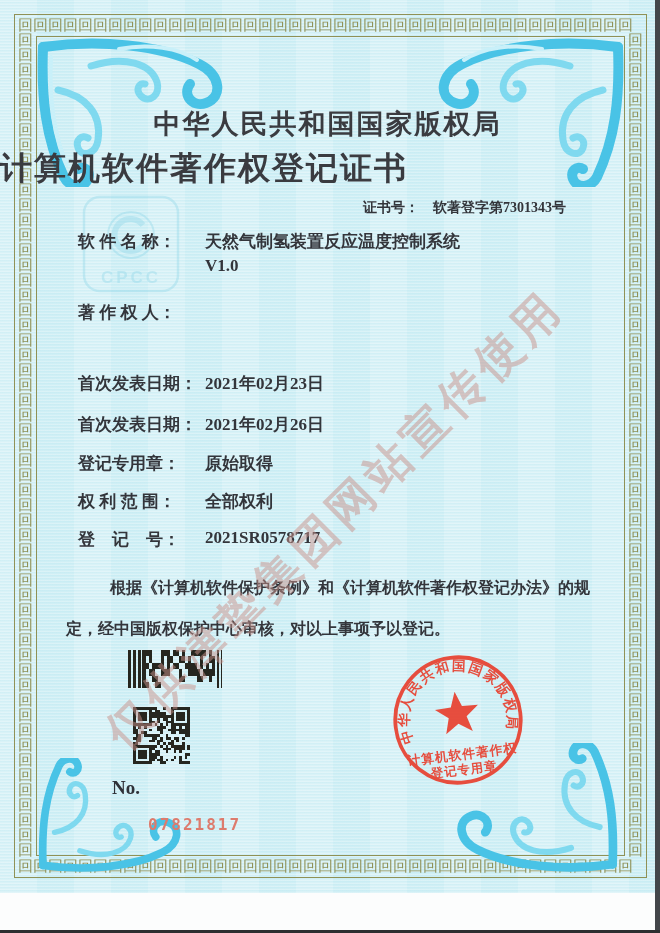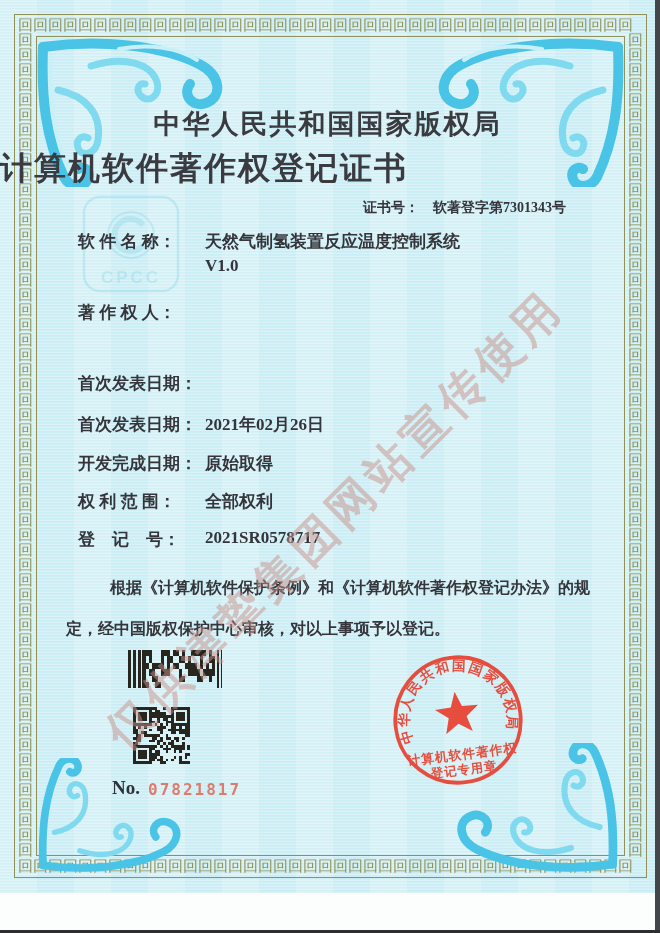--- a/index.html
+++ b/index.html
@@ -55,21 +55,21 @@
   .bc-bars { display:flex; height:100%; }
   .bc-bars span { height:100%; }
   .bc-mat { flex:1; display:flex; flex-wrap:wrap; align-content:flex-start; }
   .bc-mat span { width:3px; height:6.4px; }
   .on  { background:#26261f; }
   .qr { position:absolute; left:133px; top:707px; width:57px; height:57px; display:grid;
         grid-template-columns:repeat(21,1fr); grid-template-rows:repeat(21,1fr); z-index:3; }
 
   
   .serial-prefix { left:112px; top:777px; font-size:19px; color:#2f3138; }
-  .serial-number { left:148px; top:780px; font-size:16px; letter-spacing:2px; color:#dd7b6d;
+  .serial-number { left:148px; top:815px; font-size:16px; letter-spacing:2px; color:#dd7b6d;
                    font-family:"DejaVu Sans Mono",monospace; font-weight:bold; }
   .issue-date { left:394px; top:780px; font-size:18px; letter-spacing:1px; color:#2e3036; }
 
   
   .seal { position:absolute; left:382px; top:644px; width:152px; height:152px; z-index:4; opacity:.92; }
 
   
   .watermark { position:absolute; left:335px; top:520px; transform:translate(-50%,-50%) rotate(-45deg);
                font-size:46px; font-weight:bold; letter-spacing:6px; white-space:nowrap;
                color:#c9938c; opacity:.5; z-index:5; pointer-events:none; }
@@ -244,25 +244,26 @@
       <span>证书号：</span><span class="gap"></span><span>软著登字第7301343号</span>
     </div>
 
     <div class="txt lbl" style="top:230px">软 件 名 称：</div>
     <div class="txt val" style="top:230px">天然气制氢装置反应温度控制系统</div>
     <div class="txt val" style="top:256px">V1.0</div>
 
     <div class="txt lbl" style="top:301px">著 作 权 人：</div>
 
     <div class="txt lbl" style="top:372px">首次发表日期：</div>
+    <div class="txt val" style="top:372px">2021年02月23日</div>
 
     <div class="txt lbl" style="top:413px">首次发表日期：</div>
     <div class="txt val" style="top:413px">2021年02月26日</div>
 
-    <div class="txt lbl" style="top:452px">开发完成日期：</div>
+    <div class="txt lbl" style="top:452px">登记专用章：</div>
     <div class="txt val" style="top:452px">原始取得</div>
 
     <div class="txt lbl" style="top:490px">权 利 范 围：</div>
     <div class="txt val" style="top:490px">全部权利</div>
 
     <div class="txt lbl" style="top:528px">登　记　号：</div>
     <div class="txt val" style="top:528px">2021SR0578717</div>
 
     <div class="body-par"><span class="indent"></span><span>根据《计算机软件保护条例》和《计算机软件著作权登记办法》的</span><span>规定，经中国版权保护中心审核，对以上事项予以登记。</span></div>
 

